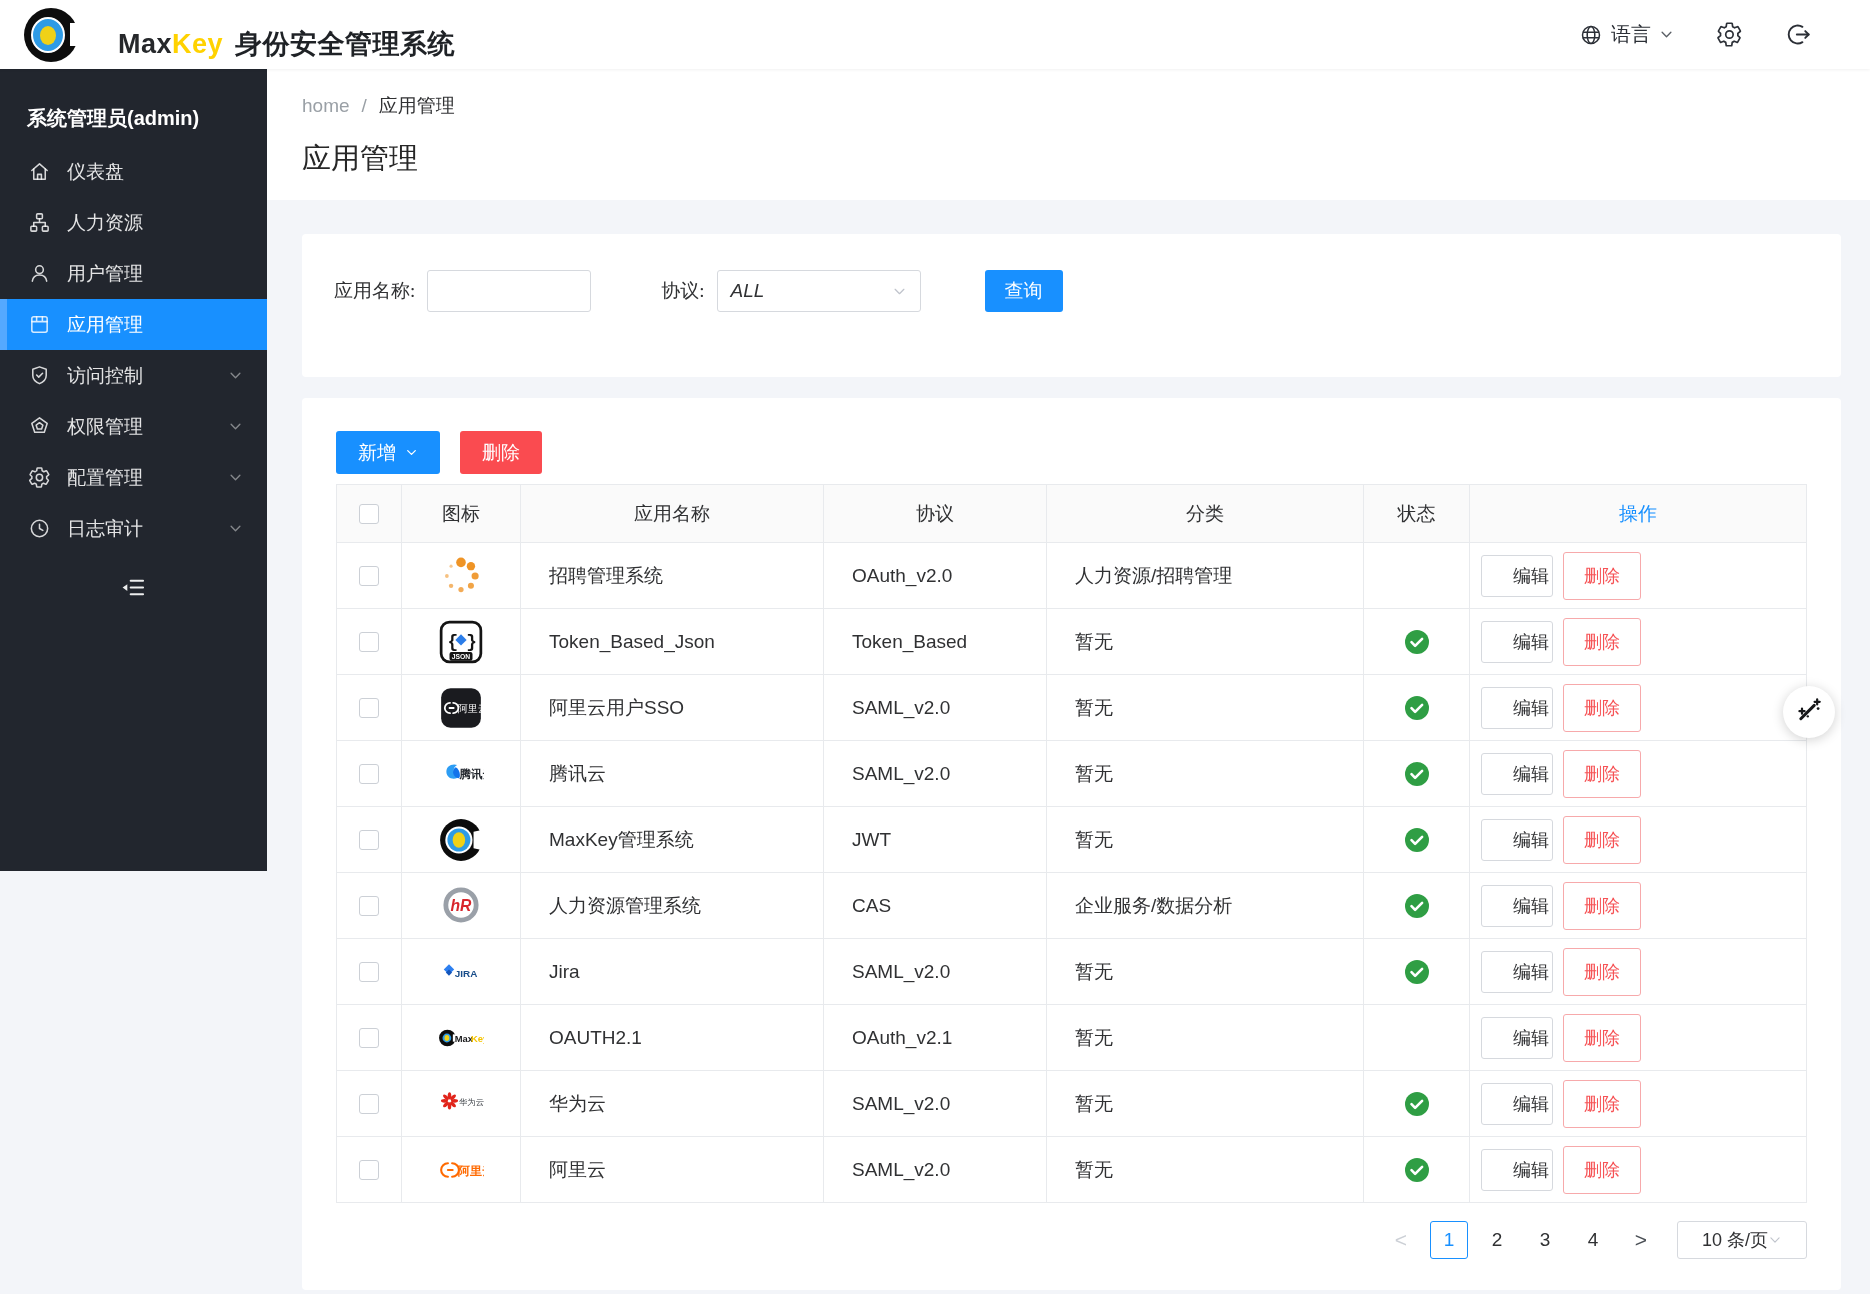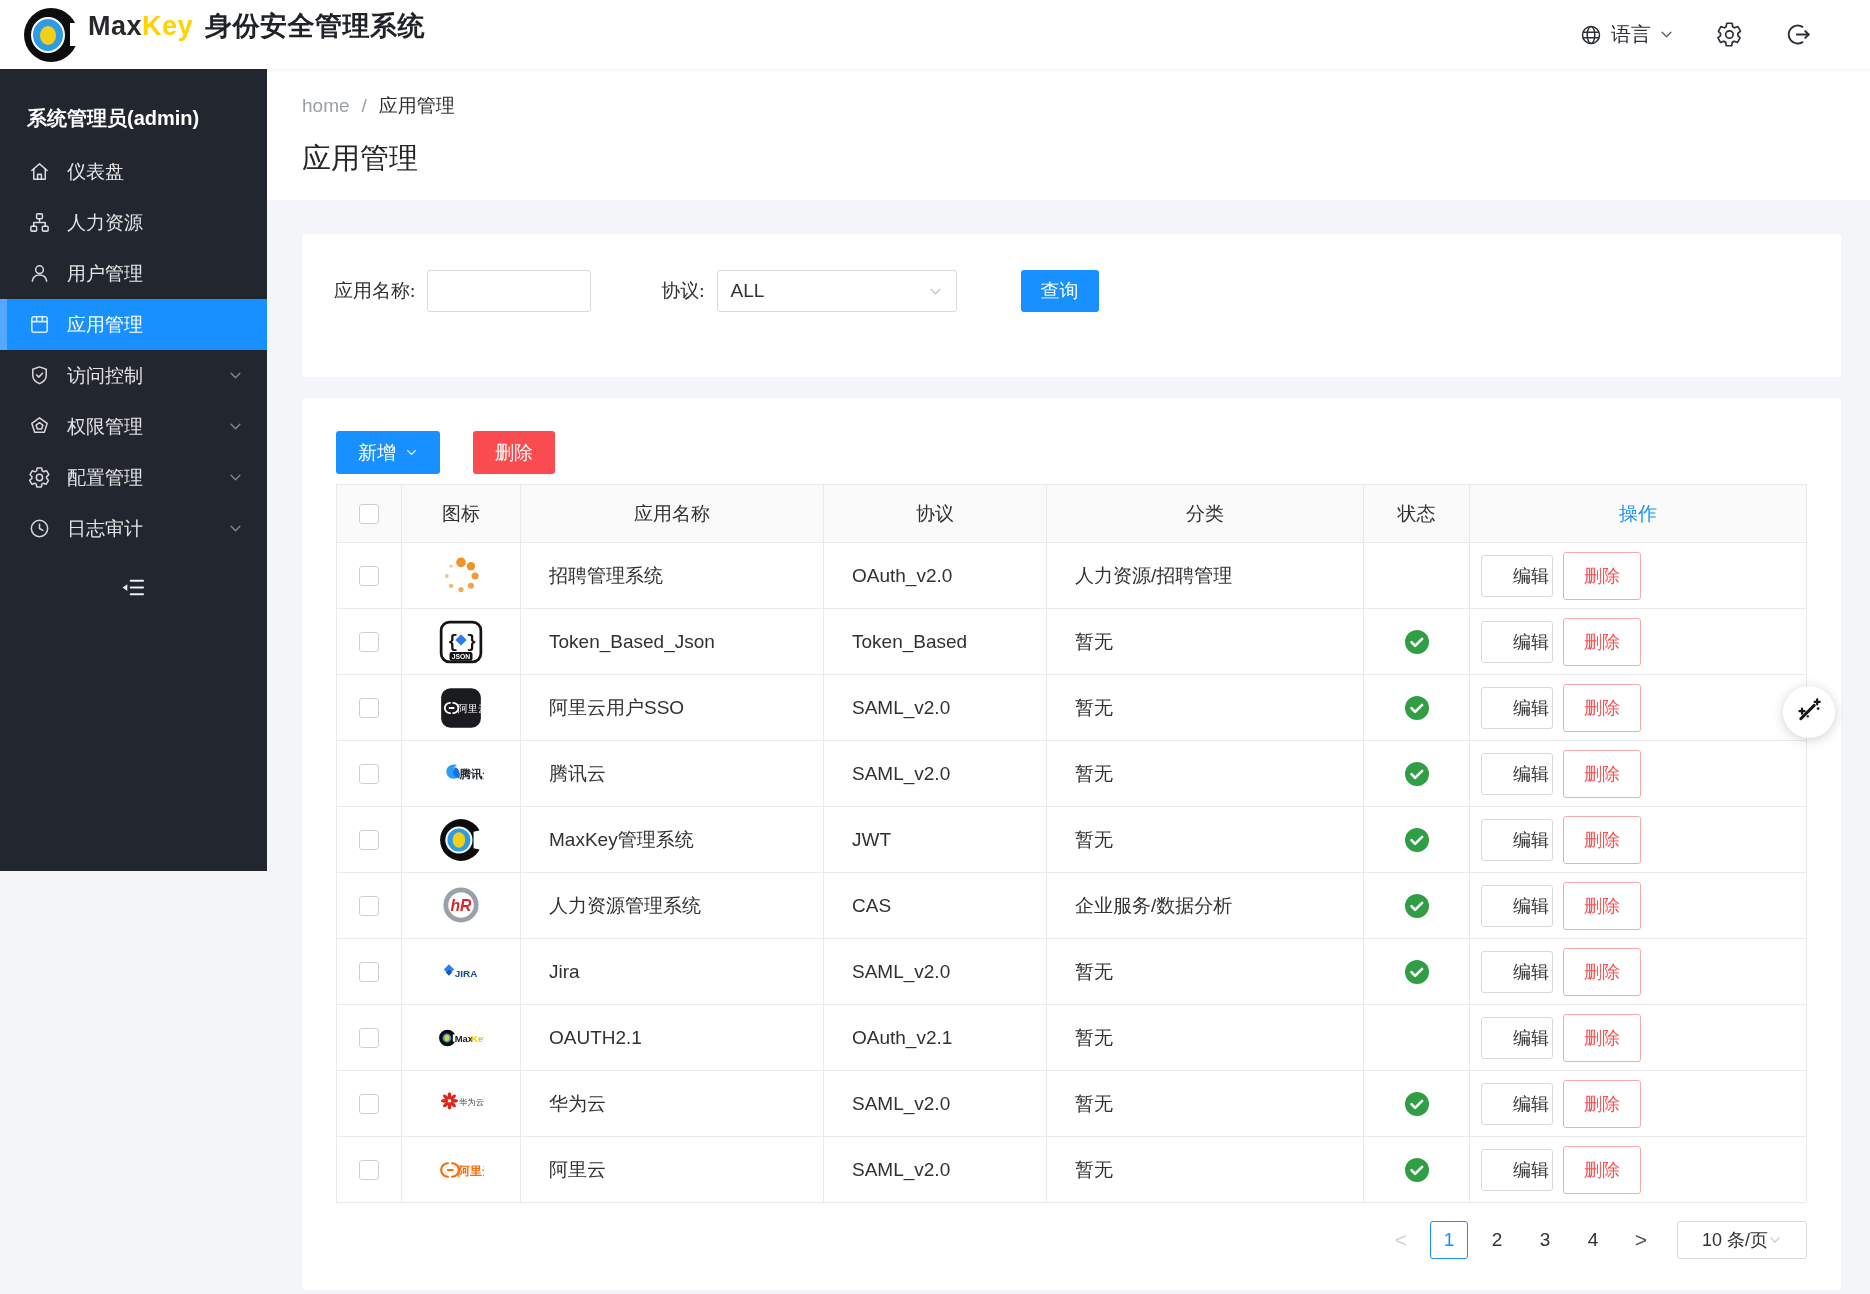--- a/index.html
+++ b/index.html
@@ -5,21 +5,21 @@
   * { box-sizing: border-box; margin: 0; padding: 0; }
   html,body { width:1870px; height:1294px; overflow:hidden; }
   body {
     font-family: "Liberation Sans", "DejaVu Sans", sans-serif;
     background:#f3f5f9; color:#303133; font-size:19px;
     position:relative;
   }
 
   
   .topbar{height:69px;background:#fff;display:flex;align-items:center;position:relative;z-index:20;box-shadow:0 1px 3px rgba(0,0,0,.06);}
-  .brand{display:flex;align-items:flex-start;margin-left:24px;}
+  .brand{display:flex;align-items:flex-end;margin-left:24px;gap:30px;}
   .logo{width:54px;height:54px;border-radius:50%;background:#0d0d0d;position:relative;flex-shrink:0;}
   .logo-notch{position:absolute;right:-3px;top:15px;width:11px;height:23px;background:#fff;}
   .logo-blue{position:absolute;left:7px;top:9px;width:34px;height:36px;border-radius:50%;background:#2e9be6;border:2px solid #fff;}
   .logo-yellow{position:absolute;left:16px;top:18px;width:16px;height:19px;border-radius:50%;background:#f0d117;}
   .brand-text{margin-left:10px;font-size:27px;font-weight:bold;letter-spacing:.5px;white-space:nowrap;}
   .bt-max{color:#26282b;}
   .bt-key{color:#ffd200;}
   .bt-suffix{color:#1f2226;margin-left:12px;}
   .top-right{margin-left:auto;display:flex;align-items:center;gap:42px;padding-right:58px;color:#2b2f36;}
   .lang{display:flex;align-items:center;gap:8px;cursor:pointer;font-size:20px;}
@@ -49,27 +49,27 @@
   .bc-current{color:#303133;}
   .page-title{margin-top:20px;font-size:29px;font-weight:500;color:#272727;}
 
   .content-body{padding:34px 29px 0 35px;}
   .card{background:#fff;border-radius:4px;}
   .search-card{height:143px;padding:36px 0 0 32px;display:flex;align-items:flex-start;}
   .form-row{display:flex;align-items:center;}
   .f-label{font-size:19px;color:#303133;margin-right:12px;white-space:nowrap;font-family:Liberation Serif, serif;}
   .f-input{width:164px;height:42px;border:1px solid #d6d9de;border-radius:3px;font-size:19px;padding:0 10px;color:#303133;outline:none;font-family:inherit;}
   .gap-protocol{margin-left:70px;}
-  .f-select{width:240px;height:42px;border:1px solid #d6d9de;border-radius:3px;display:flex;align-items:center;justify-content:space-between;padding:0 13px;cursor:pointer;color:#303133;}
+  .f-select{width:204px;height:42px;border:1px solid #d6d9de;border-radius:3px;display:flex;align-items:center;justify-content:space-between;padding:0 13px;cursor:pointer;color:#303133;font-style:italic;}
   .f-select .sel-chev{color:#c0c4cc;}
   .f-select .sel-chev svg{width:15px;height:15px;display:block;}
   .btn-search{margin-left:64px;width:78px;height:42px;background:#1890ff;border:none;border-radius:3px;color:#fff;font-size:19px;cursor:pointer;font-family:inherit;}
 
   .table-card{margin-top:21px;height:892px;padding:33px 34px 0 34px;position:relative;}
-  .toolbar{display:flex;gap:33px;}
+  .toolbar{display:flex;gap:20px;}
   .btn-add{width:104px;height:43px;background:#1890ff;border:none;border-radius:3px;color:#fff;font-size:19px;display:inline-flex;align-items:center;justify-content:center;gap:9px;cursor:pointer;font-family:inherit;}
   .btn-add svg{width:13px;height:13px;}
   .btn-delete{width:82px;height:43px;background:#fa4b50;border:none;border-radius:3px;color:#fff;font-size:19px;cursor:pointer;font-family:inherit;}
 
   table{border-collapse:collapse;table-layout:fixed;width:1470px;margin-top:10px;}
   th,td{border:1px solid #e8eaed;font-size:19px;color:#303133;font-weight:normal;}
   thead th{height:58px;background:#fafafa;text-align:center;}
   thead th.th-op{color:#1890ff;}
   tbody td{height:66px;}
   .c-check,.th-check{text-align:center;}

